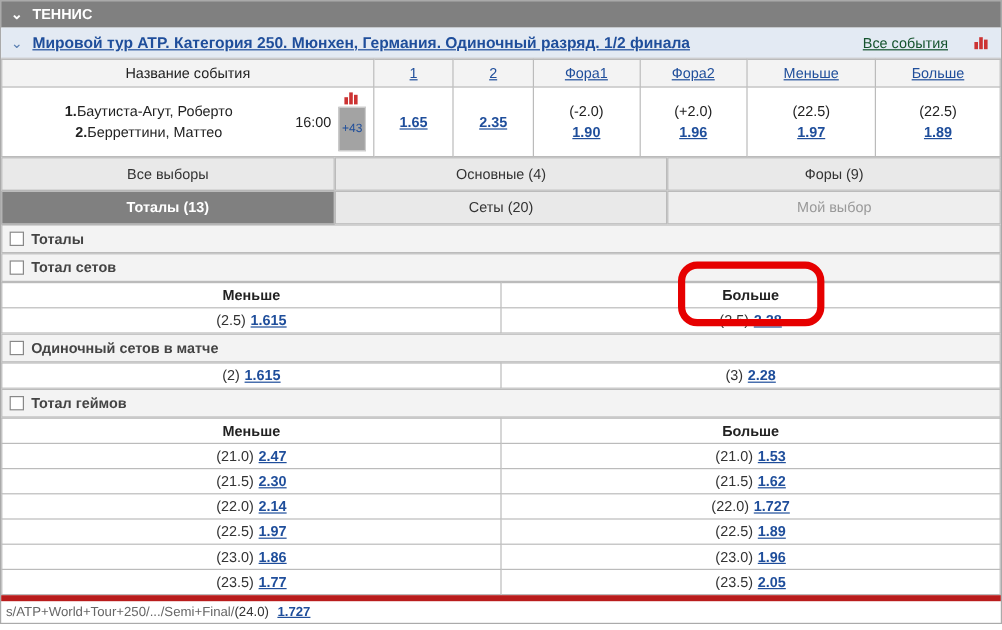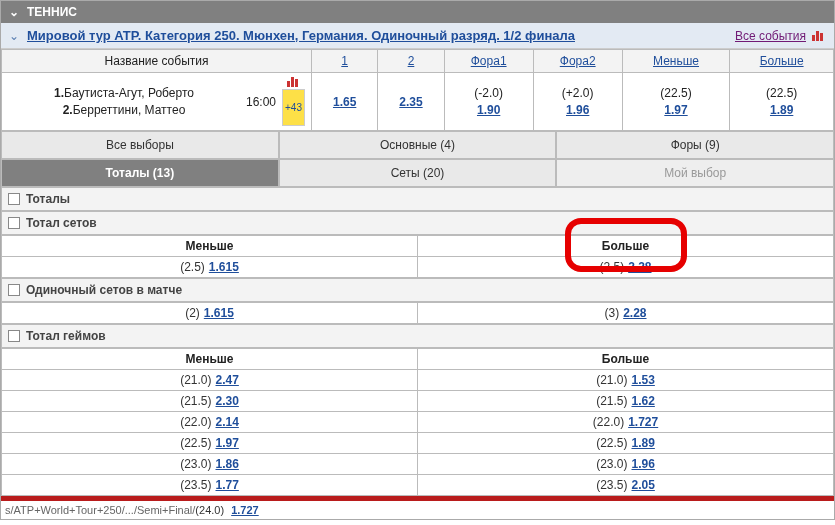--- a/index.html
+++ b/index.html
@@ -3,35 +3,35 @@
 <meta charset="utf-8">
 <style>
   * { box-sizing: border-box; margin: 0; padding: 0; }
   body { font-family: Arial, sans-serif; font-size: 12px; background: #fff; color: #222; width: 835px; }
   .wrap { border: 1px solid #aaa; }
   .header-sport { background: #808080; color: #fff; font-weight: bold; padding: 4px 8px; display: flex; align-items: center; }
   .header-sport .chev { width: 18px; color: #fff; font-size: 12px; }
   .header-tour { background: #e3eaf3; padding: 5px 8px; display: flex; align-items: center; border-bottom: 1px solid #ccc; }
   .header-tour .chev { width: 18px; color: #5a7fb2; font-size: 12px; }
   .header-tour a.title { color: #1f4e9b; text-decoration: underline; font-weight: bold; font-size: 13px; flex: 1; }
-  .all-events { color: #701a75; text-decoration: underline; font-size: 12px; margin-right: 6px; }
+  .all-events { color: #14532d; text-decoration: underline; font-size: 12px; margin-right: 22px; }
   .bars-icon { width: 14px; display: inline-flex; flex-direction: row; align-items: flex-end; gap: 1px; }
   .bars-icon span { display:inline-block; width:3px; background:#c33; }
   .bars-icon .b1{height:6px}.bars-icon .b2{height:10px}.bars-icon .b3{height:8px}
   table.grid { width: 100%; border-collapse: collapse; }
   table.grid th, table.grid td { border: 1px solid #bbb; text-align: center; padding: 4px 6px; vertical-align: middle; }
   table.grid th { background: #f3f3f3; font-weight: normal; font-size: 12px; }
   table.grid th a, table.grid td a { color: #1f4e9b; text-decoration: underline; }
   .evname-cell { text-align: left; width: 310px; }
   .evname-left { display:flex; align-items:center; }
   .players { flex:1; line-height:1.4; }
   .time-col { white-space:nowrap; font-size:12px; color:#222; padding:0 6px; }
   .side-col { display:flex; flex-direction:column; align-items:center; gap:2px; }
   .side-col .bars-icon span{background:#c33}
-  .plus43 { font-size:10px; color:#1f4e9b; border:1px solid #ccc; padding:12px 2px; background:#fde047; }
+  .plus43 { font-size:10px; color:#1f4e9b; border:1px solid #ccc; padding:12px 2px; background:#a3a3a3; }
   .odds-main { font-weight:bold; }
   .two-line { line-height:1.35; }
   .tabs { display:flex; width:100%; }
   .tabs .tab { flex:1; text-align:center; padding:6px 8px; border:1px solid #bbb; background:#e9e9e9; color:#333; font-size:12px; cursor:pointer; }
   .tabs .tab.active { background:#808080; color:#fff; font-weight:bold; }
   .tabs .tab.disabled { color:#999; background:#eee; }
   .section-row { display:flex; align-items:center; background:#f3f3f3; border:1px solid #bbb; padding:4px 6px; font-weight:bold; color:#444; }
   .checkbox { width:12px; height:12px; border:1px solid #888; background:#fff; margin-right:6px; display:inline-block; }
   table.market { width:100%; border-collapse:collapse; }
   table.market th, table.market td { border:1px solid #bbb; padding:3px 6px; text-align:center; font-size:12px; }

